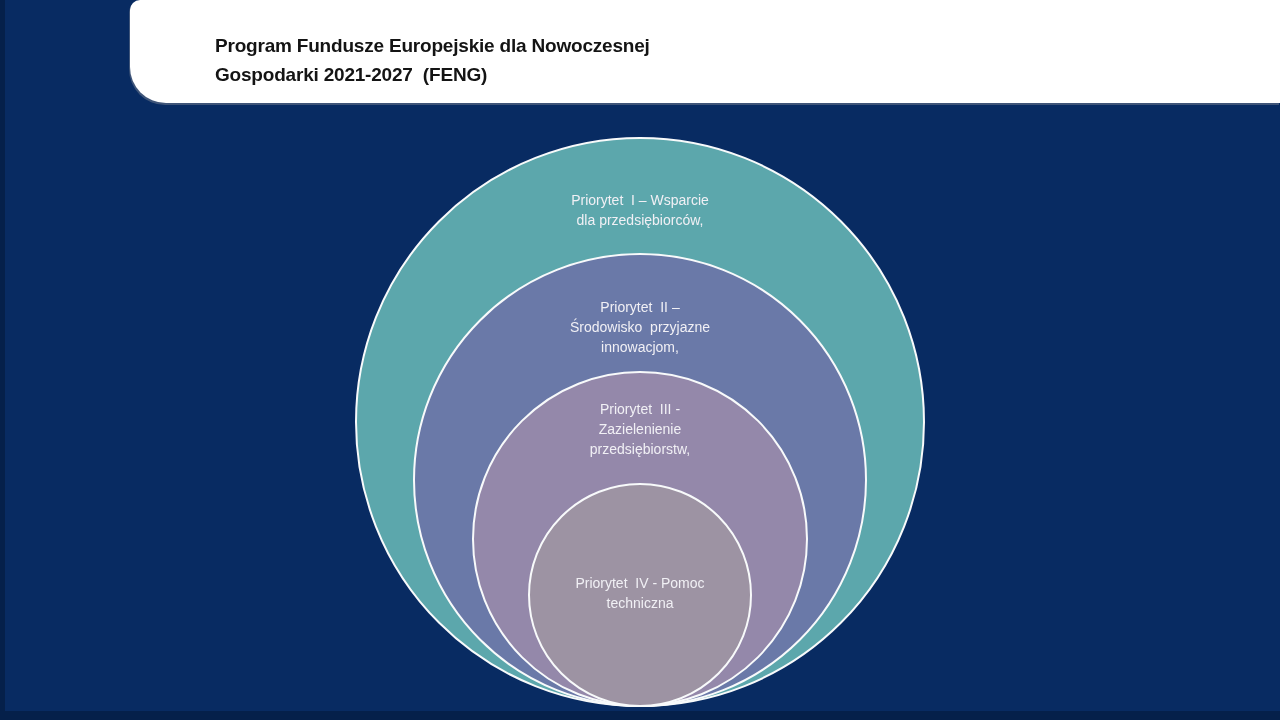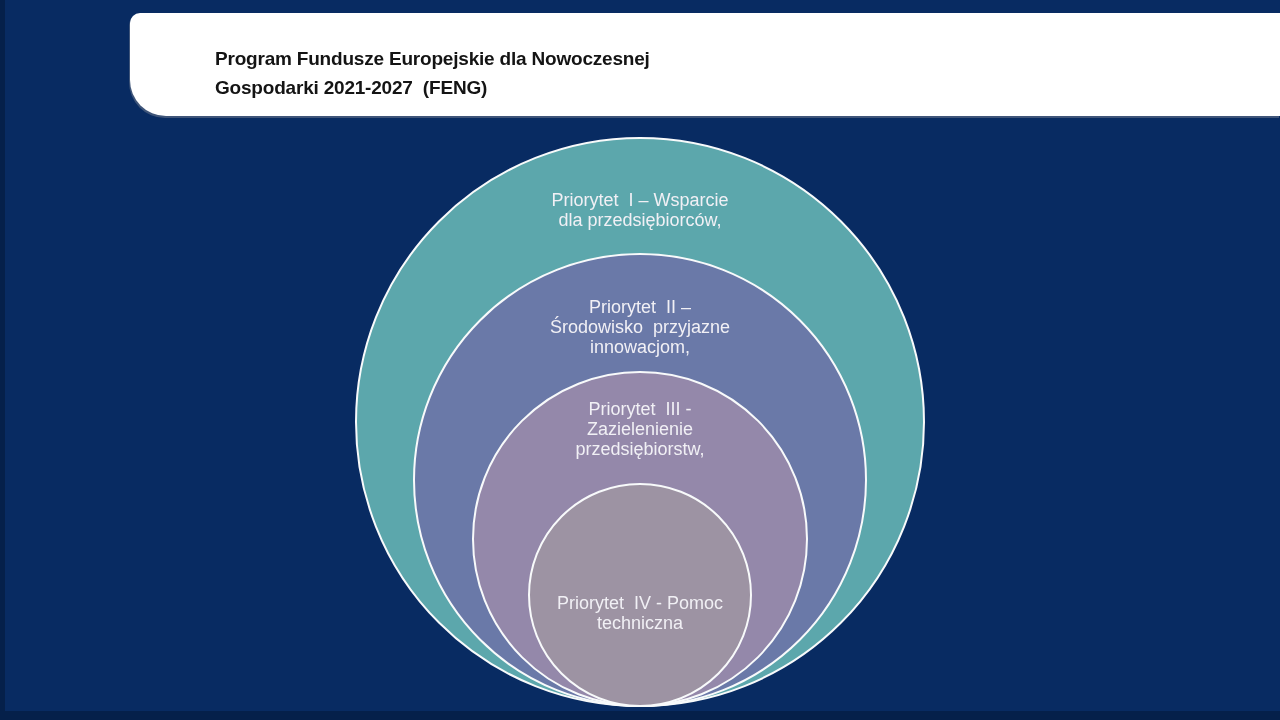--- a/index.html
+++ b/index.html
@@ -18,21 +18,21 @@
     position: absolute;
     left: 5px;
     top: 0;
     width: 1275px;
     height: 711px;
     background: #082B62;
   }
   .header-bar {
     position: absolute;
     left: 130px;
-    top: 13px;
+    top: 0;
     width: 1150px;
     height: 103px;
     background: #FFFFFF;
     border-radius: 10px 0 0 36px;
     box-shadow: -1px 2px 0 rgba(110,120,140,0.55);
     z-index: 4;
   }
   .slide-title {
     position: absolute;
     left: 85px;
@@ -51,29 +51,29 @@
     top: 0;
     z-index: 1;
   }
   .circle-label {
     position: absolute;
     left: 50%;
     transform: translateX(-50%);
     z-index: 2;
     text-align: center;
     color: #F1F0F5;
-    font-size: 18px;
+    font-size: 14px;
     line-height: 20px;
     white-space: pre-wrap;
     width: 320px;
   }
   .label-1 { top: 190px; }
   .label-2 { top: 297px; }
   .label-3 { top: 399px; text-align: center; }
-  .label-4 { top: 593px; text-align: center; }
+  .label-4 { top: 573px; text-align: center; }
 </style>
 </head>
 <body>
 
 <div class="slide-bg"></div>
 
 <svg class="diagram" width="1280" height="720" viewBox="0 0 1280 720">
   <circle cx="640" cy="422" r="284" stroke="#F8FAFB" stroke-width="2" fill="#5CA7AC"></circle>
   <circle cx="640" cy="480" r="226" stroke="#F8FAFB" stroke-width="2" fill="#6A79A8"></circle>
   <circle cx="640" cy="539" r="167" stroke="#F8FAFB" stroke-width="2" fill="#9488AA"></circle>

